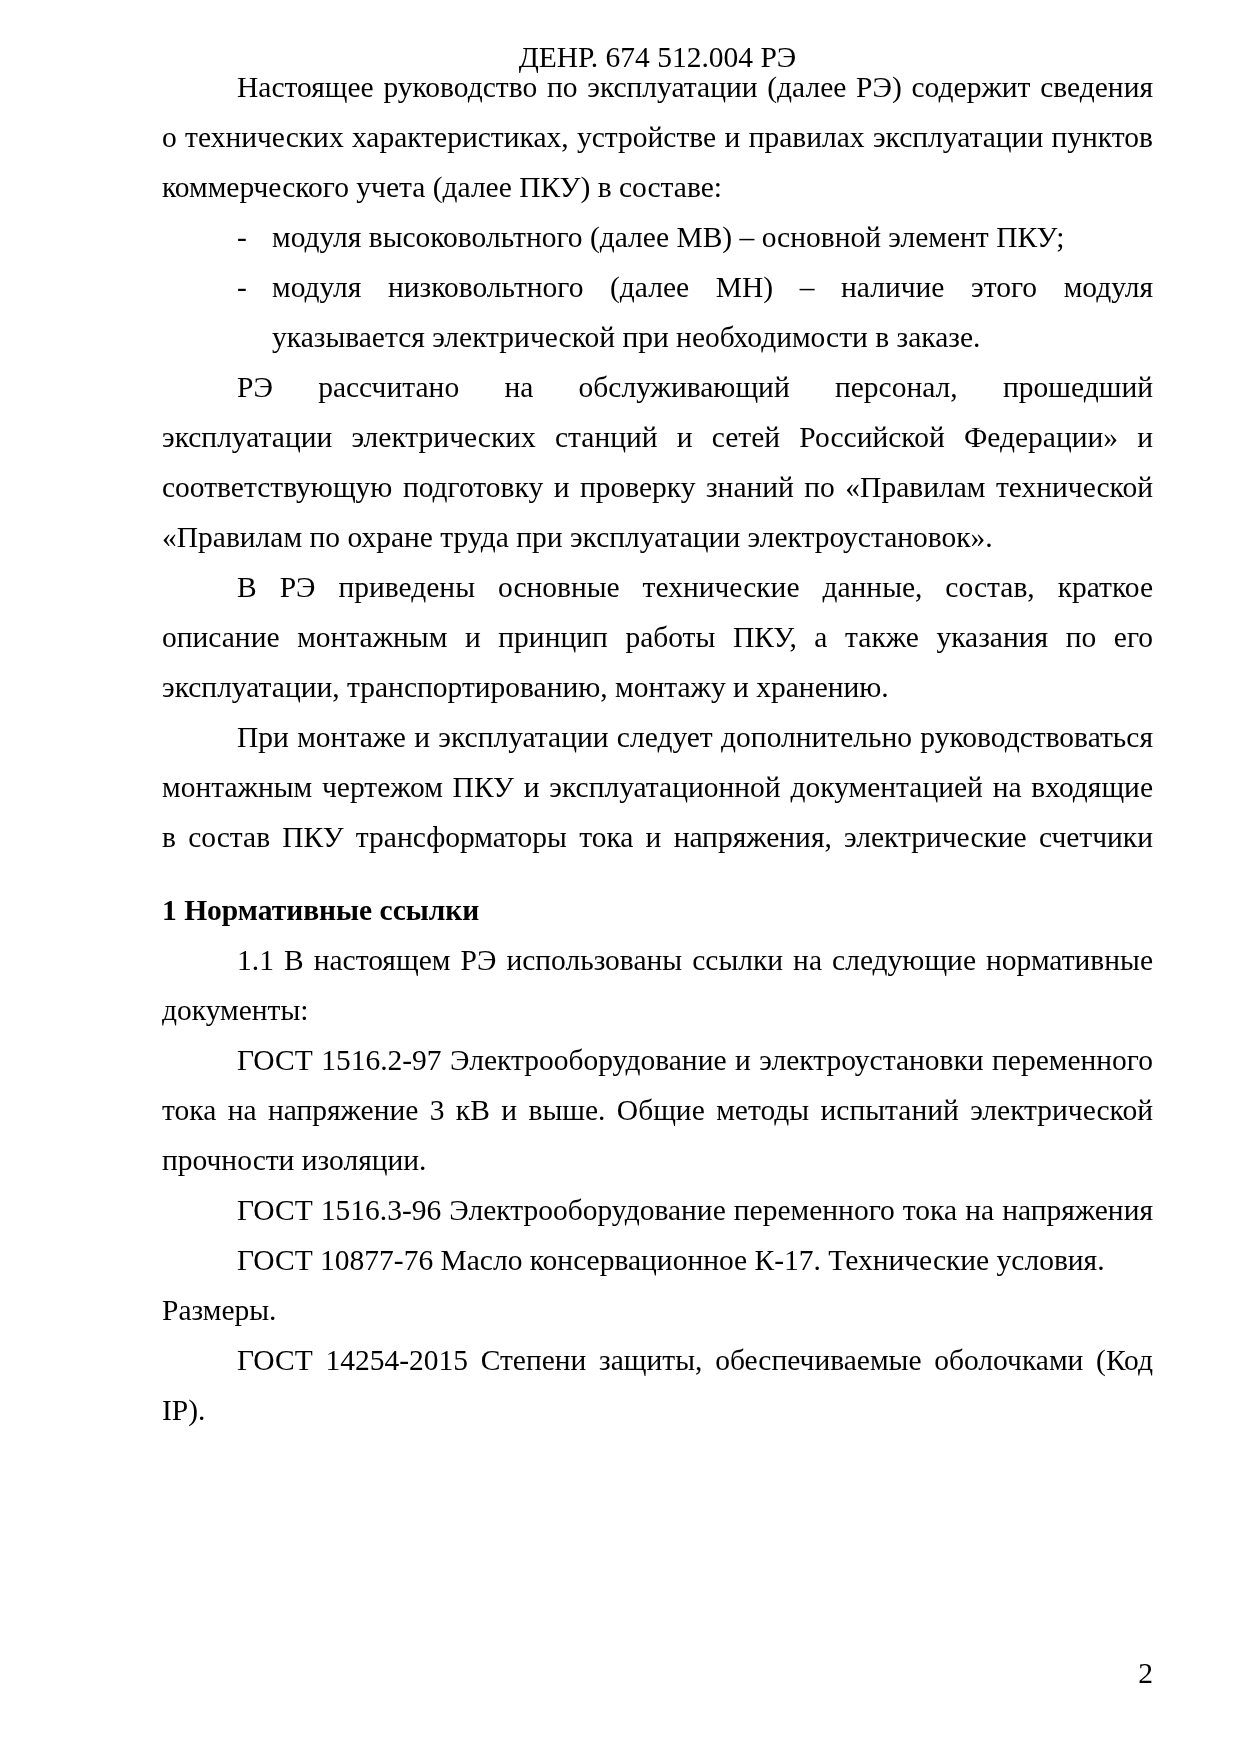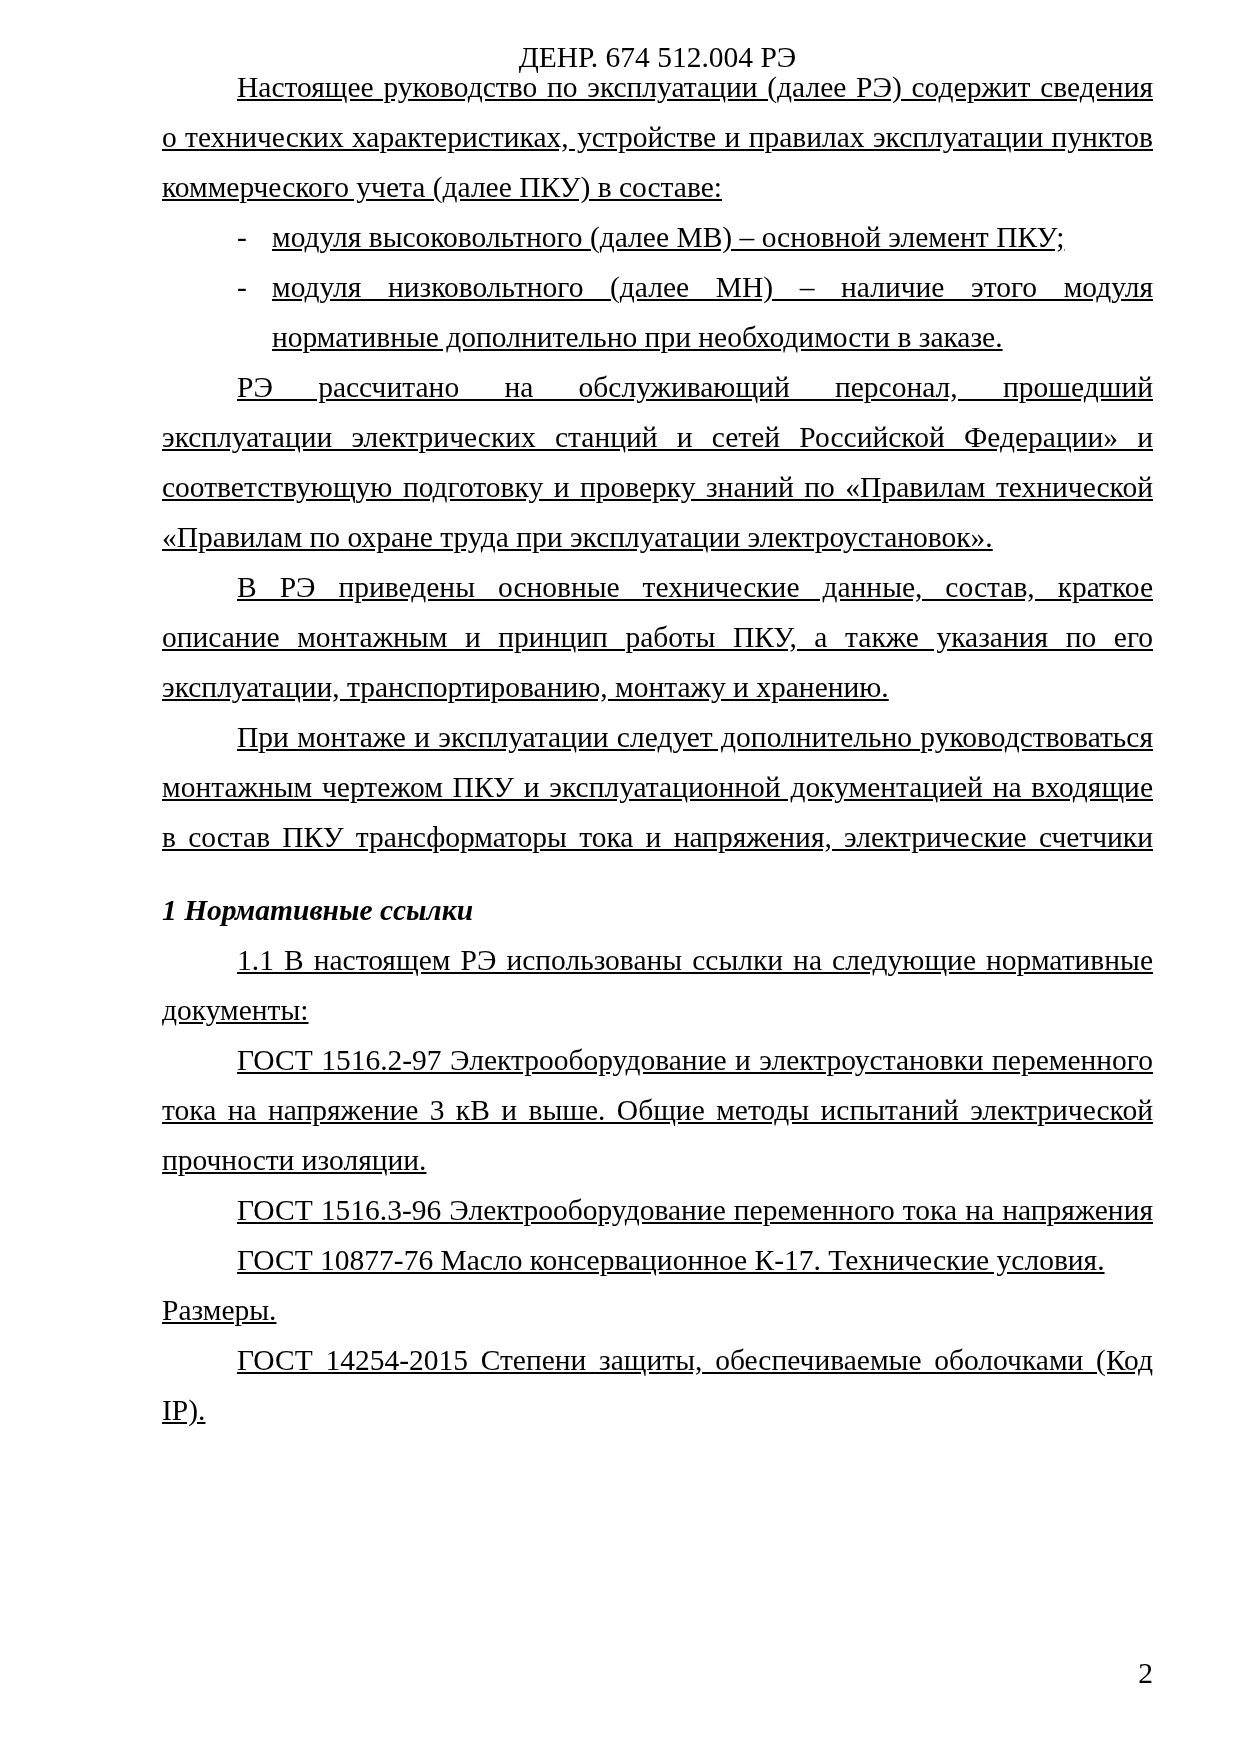--- a/index.html
+++ b/index.html
@@ -24,40 +24,38 @@
   .doc-body {
     position: absolute;
     top: 62px;
     left: 162px;
     width: 991px;
     font-size: 29.5px;
   }
   .line {
     line-height: 50px;
     text-align: left;
-    text-decoration: underline;
   }
   .line.justify {
     text-align: justify;
     -moz-text-align-last: justify;
     text-align-last: justify;
   }
   .line.indent { text-indent: 75px; }
   .line.hang { position: relative; padding-left: 110px; }
   .dash-marker {
     position: absolute;
     left: 75px;
     top: 0;
   }
   .heading {
     margin-top: 23px;
     line-height: 50px;
     font-weight: bold;
     font-size: 29.5px;
-    font-style: italic;
   }
   .page-number {
     position: absolute;
     top: 1648px;
     left: 162px;
     width: 991px;
     font-size: 29.5px;
     line-height: 50px;
     text-align: right;
   }
@@ -66,21 +64,21 @@
 <body>
 
 <div class="doc-header">ДЕНР. 674 512.004 РЭ</div>
 
 <div class="doc-body">
     <div class="line justify indent">Настоящее руководство по эксплуатации (далее РЭ) содержит сведения</div>
     <div class="line justify">о технических характеристиках, устройстве и правилах эксплуатации пунктов</div>
     <div class="line">коммерческого учета (далее ПКУ) в составе:</div>
     <div class="line hang"><span class="dash-marker">-</span>модуля высоковольтного (далее МВ) – основной элемент ПКУ;</div>
     <div class="line justify hang"><span class="dash-marker">-</span>модуля низковольтного (далее МН) – наличие этого модуля</div>
-    <div class="line hang">нормативные дополнительно при необходимости в заказе.</div>
+    <div class="line hang">указывается электрической при необходимости в заказе.</div>
     <div class="line justify indent">РЭ рассчитано на обслуживающий персонал, прошедший</div>
     <div class="line justify">эксплуатации электрических станций и сетей Российской Федерации» и</div>
     <div class="line justify">соответствующую подготовку и проверку знаний по «Правилам технической</div>
     <div class="line">«Правилам по охране труда при эксплуатации электроустановок».</div>
     <div class="line justify indent">В РЭ приведены основные технические данные, состав, краткое</div>
     <div class="line justify">описание монтажным и принцип работы ПКУ, а также указания по его</div>
     <div class="line">эксплуатации, транспортированию, монтажу и хранению.</div>
     <div class="line justify indent">При монтаже и эксплуатации следует дополнительно руководствоваться</div>
     <div class="line justify">монтажным чертежом ПКУ и эксплуатационной документацией на входящие</div>
     <div class="line justify">в состав ПКУ трансформаторы тока и напряжения, электрические счетчики</div>

